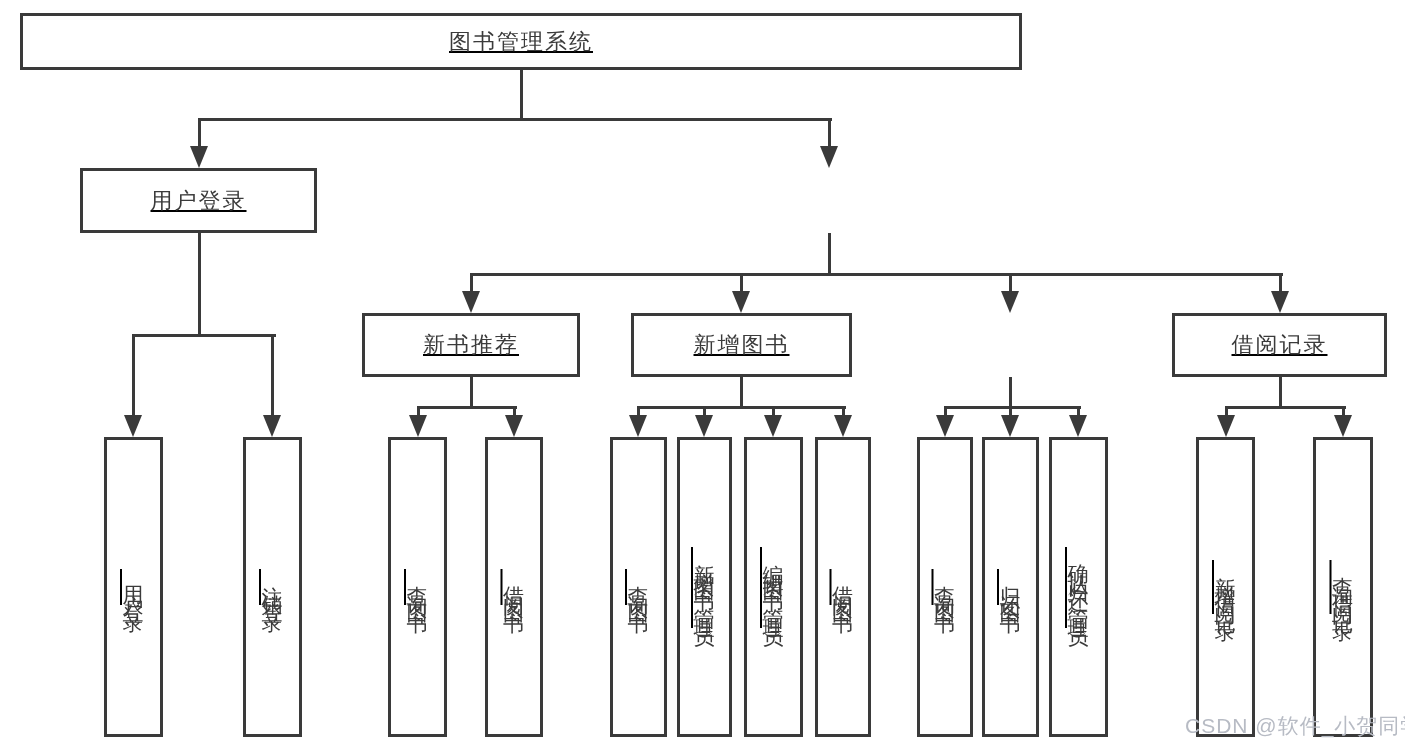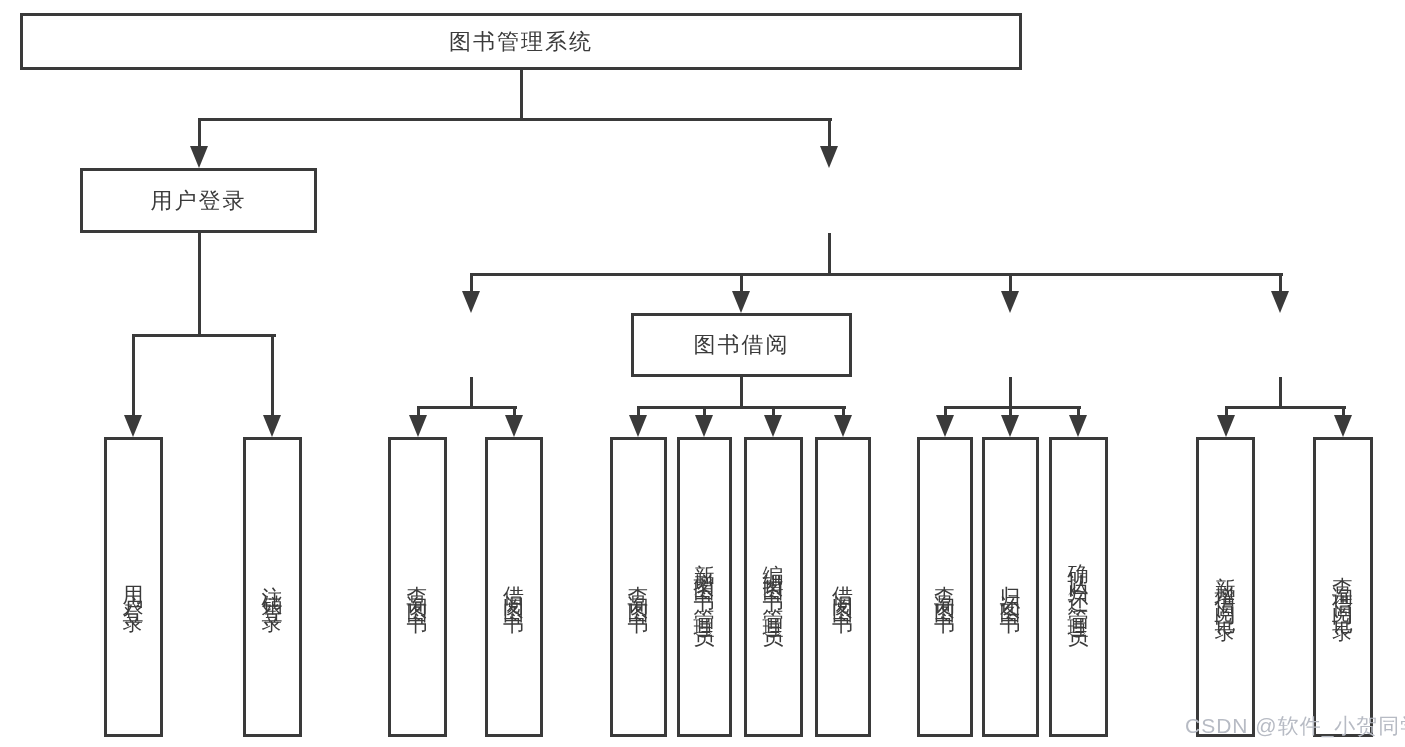--- a/index.html
+++ b/index.html
@@ -10,20 +10,21 @@
   html,body{margin:0;padding:0;background:#fff;}
   .canvas{
     position:relative;width:1405px;height:747px;background:#fff;overflow:hidden;
     font-family:"Liberation Sans","DejaVu Sans",sans-serif;
   }
   .line{position:absolute;background:var(--line);z-index:1;}
   .box{
     position:absolute;background:#fff;border:3px solid var(--line);
     box-sizing:border-box;display:flex;align-items:center;justify-content:center;
     z-index:2;
+    text-decoration:underline;
   }
   .hlbl{font-size:22px;color:var(--text);letter-spacing:2px;white-space:nowrap;}
   .vlbl{
     writing-mode:vertical-rl;text-orientation:mixed;
     font-size:21px;color:var(--text);letter-spacing:9px;line-height:1;
     white-space:nowrap;
   }
   .ah{
     position:absolute;width:0;height:0;z-index:3;
     border-left:9px solid transparent;border-right:9px solid transparent;
@@ -80,22 +81,28 @@
   <div class="line" style="left:1341.5px;top:406px;width:3px;height:14px"></div>
 
   <div class="box" style="left:20px;top:13px;width:1002px;height:57px">
     <span class="hlbl">图书管理系统</span>
   </div>
 
   <div class="box" style="left:80px;top:168px;width:237px;height:65px">
     <span class="hlbl">用户登录</span>
   </div>
 
+  <div class="box" style="left:362px;top:313px;width:218px;height:64px">
+    <span class="hlbl">新书推荐</span>
+  </div>
   <div class="box" style="left:631px;top:313px;width:221px;height:64px">
-    <span class="hlbl">图书借阅</span>
+    <span class="hlbl">新增图书</span>
+  </div>
+  <div class="box" style="left:1172px;top:313px;width:215px;height:64px">
+    <span class="hlbl">借阅记录</span>
   </div>
 
   <div class="box" style="left:104px;top:437px;width:59px;height:300px">
     <span class="vlbl">用户登录</span>
   </div>
   <div class="box" style="left:243px;top:437px;width:59px;height:300px">
     <span class="vlbl">注销登录</span>
   </div>
 
   <div class="box" style="left:388px;top:437px;width:59px;height:300px">

